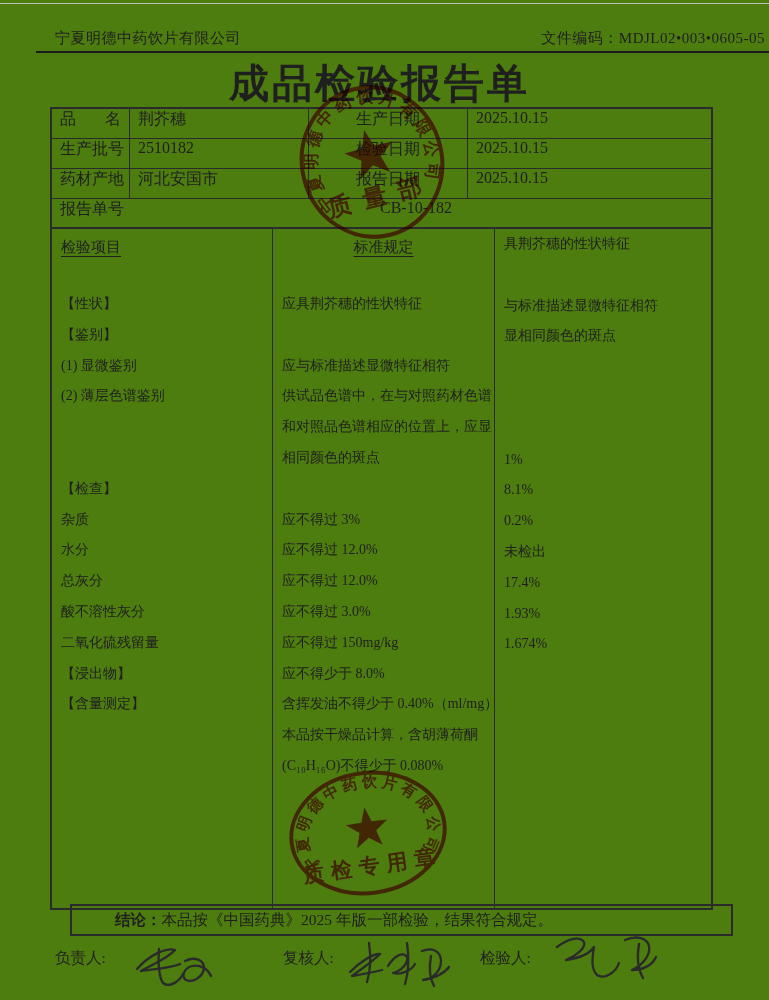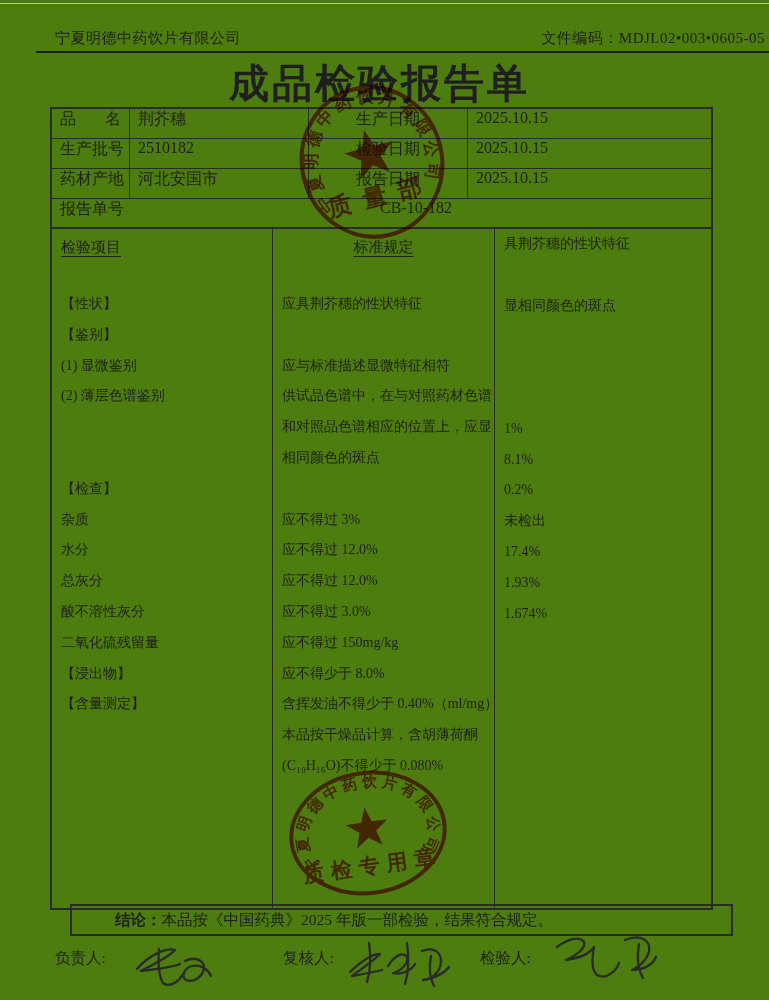--- a/index.html
+++ b/index.html
@@ -126,20 +126,21 @@
           <div class="tline">应不得少于 8.0%</div>
           <div class="tline">含挥发油不得少于 0.40%（ml/mg）</div>
           <div class="tline">本品按干燥品计算，含胡薄荷酮</div>
           <div class="tline">(C₁₀H₁₆O)不得少于 0.080%</div>
         </div>
     </div>
     <div class="icol">
       <div>
           <div class="tline">具荆芥穗的性状特征</div>
           <div class="tline">&nbsp;</div>
+          <div class="tline">与标准描述显微特征相符</div>
           <div class="tline">显相同颜色的斑点</div>
           <div class="tline">&nbsp;</div>
           <div class="tline">&nbsp;</div>
           <div class="tline">&nbsp;</div>
           <div class="tline">1%</div>
           <div class="tline">8.1%</div>
           <div class="tline">0.2%</div>
           <div class="tline">未检出</div>
           <div class="tline">17.4%</div>
           <div class="tline">1.93%</div>

